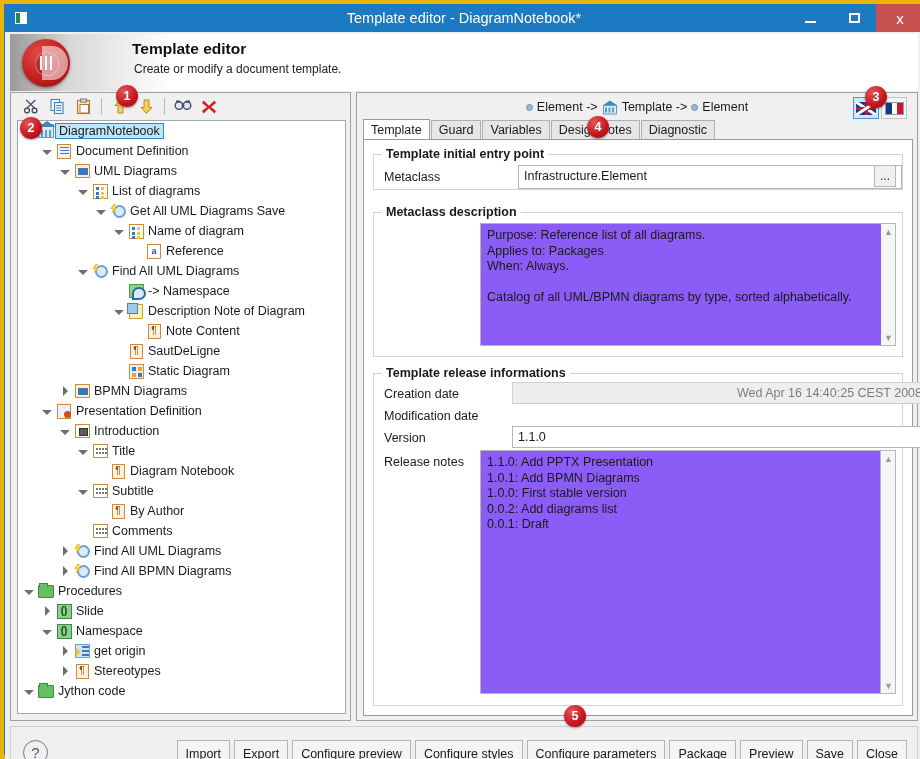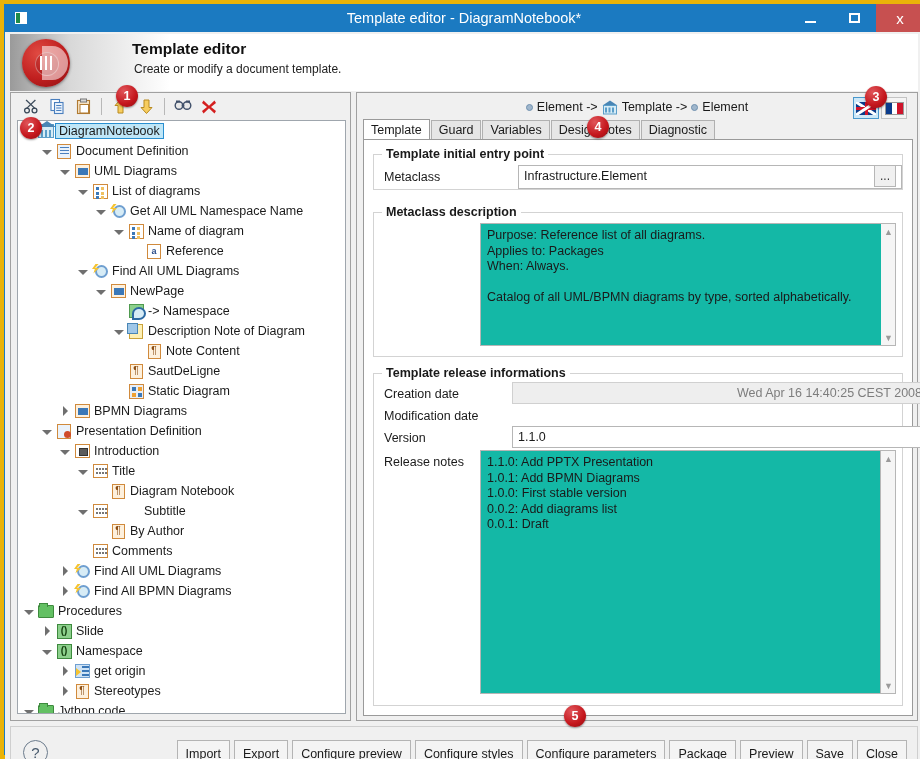--- a/index.html
+++ b/index.html
@@ -277,21 +277,21 @@
     font-size: 12.5px; color: #1a1a1a; padding: 2px 5px; line-height: 17px;
     overflow: hidden; white-space: nowrap; margin-left: 32px;
   }
   .txtinput.ro { background: #eeeeee; color: #7d7d7d; border-color: #d0d0d0; }
   .ellipsis-btn {
     position: absolute; width: 22px; height: 22px; background: #f0f0f0;
     border: 1px solid #b6b6b6; display: flex; align-items: center;
     justify-content: center; font-size: 12px; color: #333;
   }
   .txtarea {
-    position: absolute; background: #14b8a6; border: 1px solid #b6b6b6;
+    position: absolute; background: #8b5cf6; border: 1px solid #b6b6b6;
     font-size: 12.5px; color: #1a1a1a; padding: 4px 6px;
     white-space: pre-wrap; line-height: 15.5px; overflow: hidden;
   }
   .vscroll {
     position: absolute; width: 15px; background: #f5f5f5; border-left: 1px solid #e2e2e2;
     top: 1px; bottom: 1px; right: 1px;
   }
   .vscroll .ar {
     position: absolute; left: 0; width: 15px; height: 15px;
     display: flex; align-items: center; justify-content: center;
@@ -445,21 +445,21 @@
             </span>
             <span class="tlabel" style="left: 94px;">List of diagrams</span>
           </div>
           <div class="trow">
             <span class="tog" style="left: 78px;">
               <span class="col"></span>
             </span>
             <span class="ticon" style="left: 92px;">
               <span class="ic-query"></span>
             </span>
-            <span class="tlabel" style="left: 112px;">Get All UML Namespace Name</span>
+            <span class="tlabel" style="left: 112px;">Get All UML Diagrams Save</span>
           </div>
           <div class="trow">
             <span class="tog" style="left: 96px;">
               <span class="col"></span>
             </span>
             <span class="ticon" style="left: 110px;">
               <span class="ic-list"></span>
             </span>
             <span class="tlabel" style="left: 130px;">Name of diagram</span>
           </div>
@@ -472,29 +472,20 @@
           <div class="trow">
             <span class="tog" style="left: 60px;">
               <span class="col"></span>
             </span>
             <span class="ticon" style="left: 74px;">
               <span class="ic-query"></span>
             </span>
             <span class="tlabel" style="left: 94px;">Find All UML Diagrams</span>
           </div>
           <div class="trow">
-            <span class="tog" style="left: 78px;">
-              <span class="col"></span>
-            </span>
-            <span class="ticon" style="left: 92px;">
-              <span class="ic-page"></span>
-            </span>
-            <span class="tlabel" style="left: 112px;">NewPage</span>
-          </div>
-          <div class="trow">
             <span class="ticon" style="left: 110px;">
               <span class="ic-arrow"></span>
             </span>
             <span class="tlabel" style="left: 130px;">-&gt; Namespace</span>
           </div>
           <div class="trow">
             <span class="tog" style="left: 96px;">
               <span class="col"></span>
             </span>
             <span class="ticon" style="left: 110px;">
@@ -562,21 +553,21 @@
             </span>
             <span class="tlabel" style="left: 112px;">Diagram Notebook</span>
           </div>
           <div class="trow">
             <span class="tog" style="left: 60px;">
               <span class="col"></span>
             </span>
             <span class="ticon" style="left: 74px;">
               <span class="ic-dots"></span>
             </span>
-            <span class="tlabel" style="left: 94px; margin-left: 32px;">Subtitle</span>
+            <span class="tlabel" style="left: 94px;">Subtitle</span>
           </div>
           <div class="trow">
             <span class="ticon" style="left: 92px;">
               <span class="ic-para">¶</span>
             </span>
             <span class="tlabel" style="left: 112px;">By Author</span>
           </div>
           <div class="trow">
             <span class="ticon" style="left: 74px;">
               <span class="ic-dots"></span>

